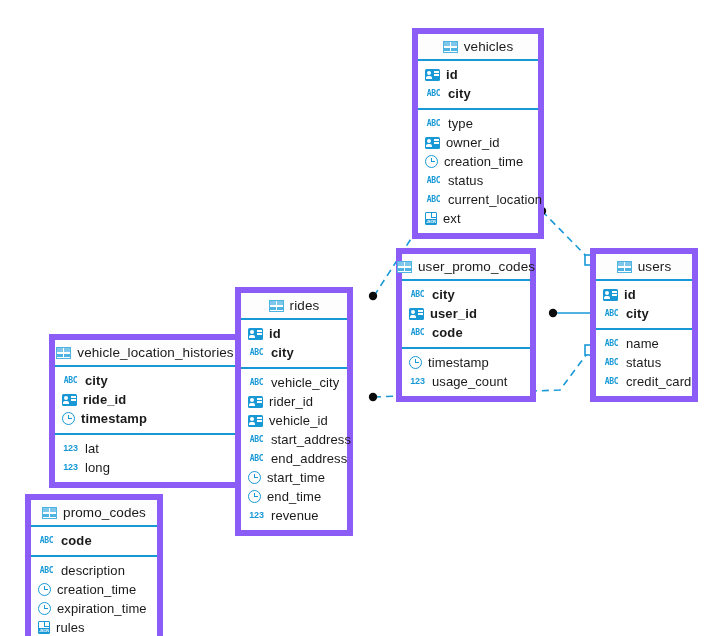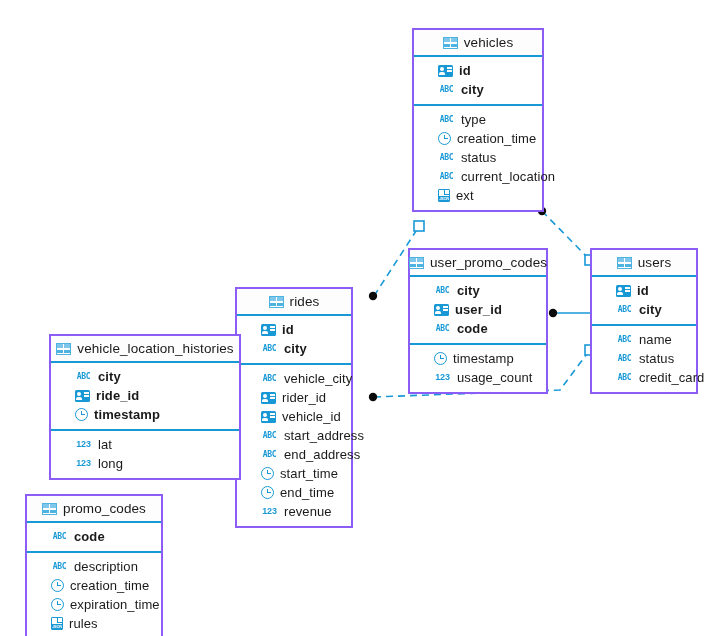--- a/index.html
+++ b/index.html
@@ -7,34 +7,34 @@
   body{
     width:705px;height:636px;position:relative;overflow:hidden;
     font-family:"Liberation Sans","DejaVu Sans",sans-serif;
     -webkit-font-smoothing:antialiased;
   }
   #canvas{position:absolute;inset:0;width:705px;height:636px;}
   #edge-layer{position:absolute;left:0;top:0;width:705px;height:636px;pointer-events:none;z-index:1;}
 
   .table-node{
     position:absolute;z-index:2;background:#ffffff;
-    border:2px solid #8b5cf6;
+    border:6px solid #8b5cf6;
     box-sizing:border-box;
   }
   .tbl-header{
     display:flex;align-items:center;justify-content:center;gap:6px;
     height:27px;background:#fdfdfd;border-bottom:2px solid #1899d6;
     padding:0 8px;box-sizing:border-box;
   }
   .tbl-title{font-size:13.5px;color:#1a1a1a;white-space:nowrap;letter-spacing:.1px;}
   .tbl-section{padding:4px 0 5px 0;}
   .tbl-section.pk{border-bottom:2px solid #1899d6;}
   .col-row{
     display:flex;align-items:center;gap:6px;
-    height:19px;padding:0 24px;box-sizing:border-box;white-space:nowrap;
+    height:19px;padding:0 7px;box-sizing:border-box;white-space:nowrap;
   }
   .col-name{font-size:13px;color:#1a1a1a;letter-spacing:.1px;}
   .col-row.key .col-name{font-weight:bold;}
 
   
   .ico{flex:0 0 auto;display:inline-block;position:relative;}
 
   .ico-table{width:15px;height:12px;background:#ffffff;
     border:1px solid #4fb3e2;box-sizing:border-box;overflow:hidden;}
   .ico-table::before{content:"";position:absolute;left:0;top:0;right:0;height:4px;background:#7ec7ea;}
@@ -116,20 +116,26 @@
           <span class="ico ico-abc">ABC</span>
           <span class="col-name">city</span>
         </div>
       </div>
       <div class="tbl-section">
         <div class="col-row">
           <span class="ico ico-abc">ABC</span>
           <span class="col-name">type</span>
         </div>
         <div class="col-row">
+          <span class="ico ico-id">
+            <i></i>
+          </span>
+          <span class="col-name">owner_id</span>
+        </div>
+        <div class="col-row">
           <span class="ico ico-clock"></span>
           <span class="col-name">creation_time</span>
         </div>
         <div class="col-row">
           <span class="ico ico-abc">ABC</span>
           <span class="col-name">status</span>
         </div>
         <div class="col-row">
           <span class="ico ico-abc">ABC</span>
           <span class="col-name">current_location</span>
@@ -193,21 +199,21 @@
         <div class="col-row">
           <span class="ico ico-clock"></span>
           <span class="col-name">end_time</span>
         </div>
         <div class="col-row">
           <span class="ico ico-num">123</span>
           <span class="col-name">revenue</span>
         </div>
       </div>
     </div>
-    <div class="table-node" style="left: 408px; top: 248px; width: 140px;">
+    <div class="table-node" style="left: 396px; top: 248px; width: 140px;">
       <div class="tbl-header">
         <span class="ico ico-table">
           <i></i>
         </span>
         <span class="tbl-title">user_promo_codes</span>
       </div>
       <div class="tbl-section pk">
         <div class="col-row key">
           <span class="ico ico-abc">ABC</span>
           <span class="col-name">city</span>

